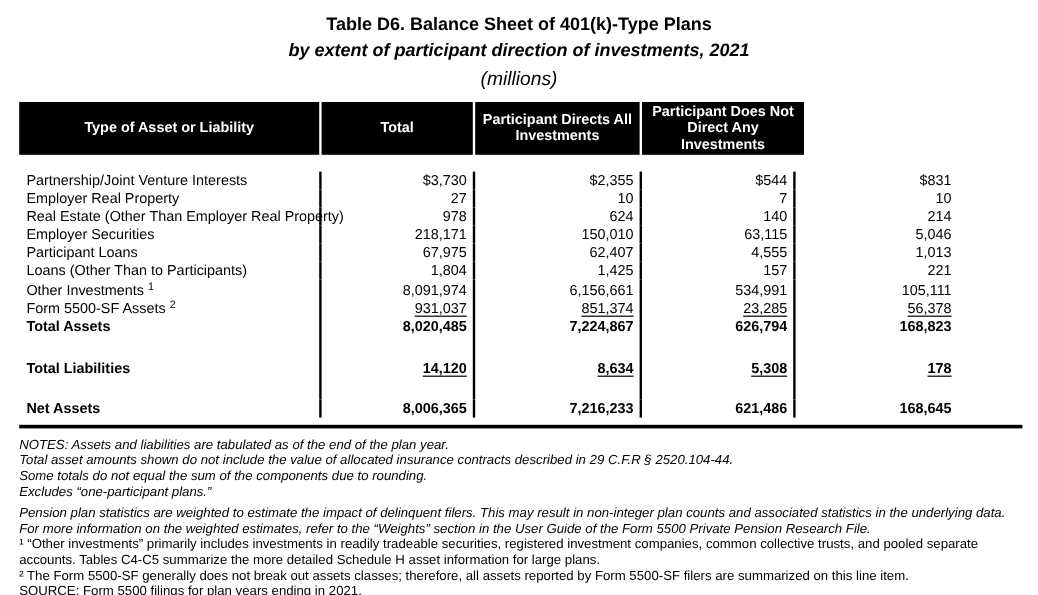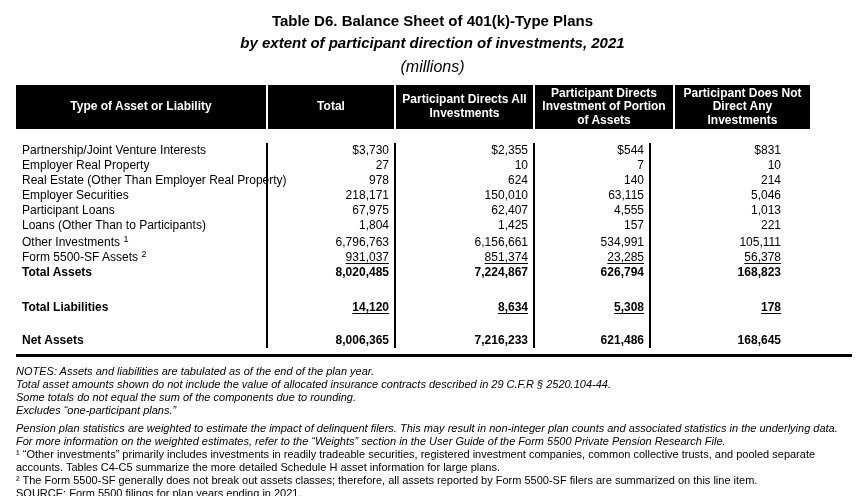--- a/index.html
+++ b/index.html
@@ -12,21 +12,21 @@
   .subtitle{font-size:15px;font-weight:bold;font-style:italic;margin-top:4px;}
   .units{font-size:16px;font-style:italic;margin-top:5px;}
 
   
   .tbl{margin:9px 13px 0 16px;width:836px;border-bottom:3px solid #000;}
   .hrow{display:flex;background:#fff;}
   .hcell{background:#000;color:#fff;font-weight:bold;font-size:12px;line-height:1.15;
          display:flex;align-items:center;justify-content:center;text-align:center;
          box-sizing:border-box;height:44px;padding:2px 3px;}
   .hcell + .hcell{margin-left:2px;}
-  .c0{width:250px;} .c1{width:128px;} .c2{width:139px;} .c3{width:116px;} .c4{width:137px;}
+  .c0{width:250px;} .c1{width:128px;} .c2{width:139px;} .c3{width:128px;} .c4{width:137px;}
   .hrow .c1,.hrow .c2,.hrow .c3,.hrow .c4{width:calc(var(--w) - 2px);}
 
   .body{padding-top:14px;padding-bottom:6px;}
   .trow{display:flex;height:15px;font-size:12px;line-height:15px;}
   .lbl{box-sizing:border-box;padding-left:6px;white-space:nowrap;overflow:visible;}
   .val{box-sizing:border-box;text-align:right;padding-right:5px;border-left:2px solid #000;white-space:nowrap;}
   .bold{font-weight:bold;}
   .uline .val-text{text-decoration:underline;text-underline-offset:2px;}
   .spacer1{height:20px;} .spacer2{height:18px;}
   .spacer{display:flex;}
@@ -48,21 +48,20 @@
     <div class="title">Table D6. Balance Sheet of 401(k)-Type Plans</div>
     <div class="subtitle">by extent of participant direction of investments, 2021</div>
     <div class="units">(millions)</div>
   </div>
 
   <div class="tbl">
     <div class="hrow">
       <div class="hcell c0">Type of Asset or Liability</div>
       <div class="hcell c1" style="width:126px">Total</div>
       <div class="hcell c2" style="width:137px">Participant Directs All Investments</div>
-      <div class="hcell c3" style="width:138px">Participant Directs Investment of Portion of Assets</div>
       <div class="hcell c4" style="width:135px">Participant Does Not Direct Any Investments</div>
     </div>
 
     <div class="body">
 
       <div class="trow">
         <div class="lbl c0">Partnership/Joint Venture Interests</div>
         <div class="val c1"><span class="val-text">$3,730</span></div>
         <div class="val c2"><span class="val-text">$2,355</span></div>
         <div class="val c3"><span class="val-text">$544</span></div>
@@ -104,21 +103,21 @@
       <div class="trow">
         <div class="lbl c0">Loans (Other Than to Participants)</div>
         <div class="val c1"><span class="val-text">1,804</span></div>
         <div class="val c2"><span class="val-text">1,425</span></div>
         <div class="val c3"><span class="val-text">157</span></div>
         <div class="val c4"><span class="val-text">221</span></div>
       </div>
 
       <div class="trow" style="height:17px;line-height:19px;">
         <div class="lbl c0"><span>Other Investments</span> <sup>1</sup></div>
-        <div class="val c1"><span class="val-text">6,796,763</span></div>
+        <div class="val c1"><span class="val-text">8,091,974</span></div>
         <div class="val c2"><span class="val-text">6,156,661</span></div>
         <div class="val c3"><span class="val-text">534,991</span></div>
         <div class="val c4"><span class="val-text">105,111</span></div>
       </div>
 
       <div class="trow uline">
         <div class="lbl c0"><span style="text-decoration:none">Form 5500-SF Assets</span> <sup>2</sup></div>
         <div class="val c1"><span class="val-text">931,037</span></div>
         <div class="val c2"><span class="val-text">851,374</span></div>
         <div class="val c3"><span class="val-text">23,285</span></div>

